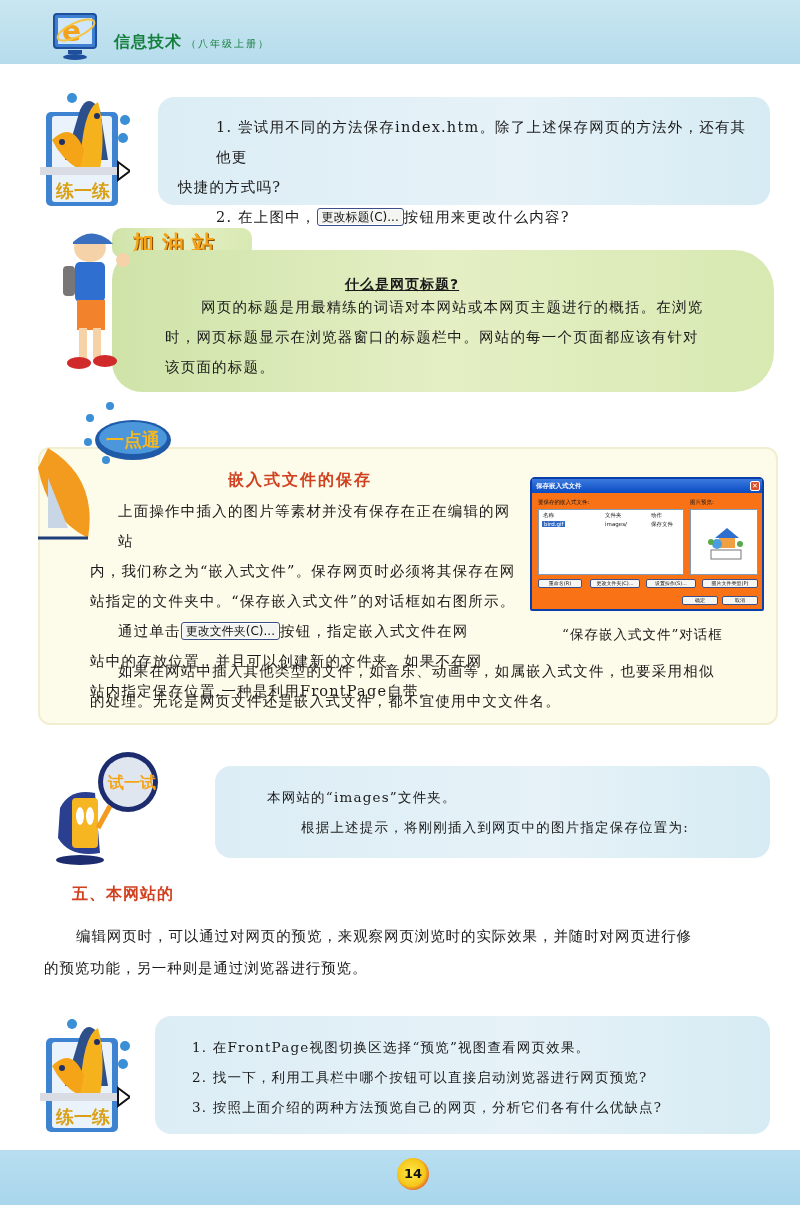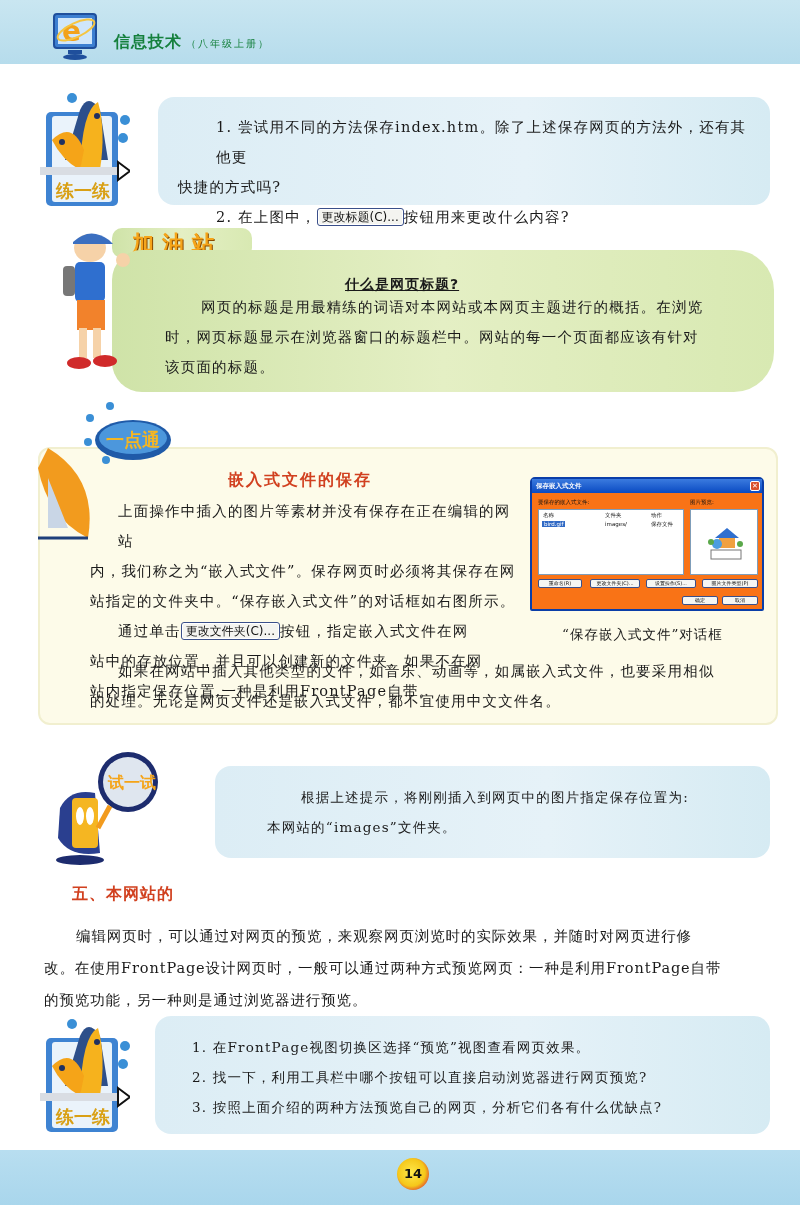--- a/index.html
+++ b/index.html
@@ -173,28 +173,27 @@
   <ellipse cx="30" cy="68" rx="4" ry="9" fill="#fff"></ellipse>
     <ellipse cx="40" cy="68" rx="4" ry="9" fill="#fff"></ellipse>
   <ellipse cx="30" cy="112" rx="24" ry="5" fill="#1d2c6e"></ellipse>
   <circle cx="78" cy="34" r="30" fill="#1d2c6e"></circle>
     <circle cx="78" cy="34" r="25" fill="#dfe6ef"></circle>
   <line x1="60" y1="58" x2="48" y2="80" stroke="#f29b1e" stroke-width="5"></line>
   <text x="58" y="40" font-size="16" font-weight="bold" fill="#f5a418" font-family="DejaVu Sans, sans-serif">试一试</text>
 </svg>
 <div class="panel panel-blue" style="left:215px;top:766px;width:555px;height:92px;"></div>
 <div class="para" style="left:267px;top:782px;width:500px;font-size:13.5px;">
+  <div>本网站的“images”文件夹。</div>
   <div style="padding-left:34px;">根据上述提示，将刚刚插入到网页中的图片指定保存位置为:</div>
-  <div>本网站的“images”文件夹。</div>
 </div>
 
 <div class="h-red" style="left:72px;top:884px;font-size:16px;letter-spacing:1px;">五、本网站的</div>
 <div class="para" style="left:38px;top:920px;width:745px;font-size:14.5px;line-height:32px;letter-spacing:0.9px;margin-left:6px;">
   <div style="padding-left:32px;">编辑网页时，可以通过对网页的预览，来观察网页浏览时的实际效果，并随时对网页进行修</div>
-  <div>改。在使用FrontPage设计网页时，一般可以通过两种方式预览网页：一种是利用FrontPage自带</div>
   <div>的预览功能，另一种则是通过浏览器进行预览。</div>
 </div>
 
 <svg style="position:absolute;left:40px;top:1012px;width:90px;height:128px;" viewBox="0 0 90 120">
   <circle cx="32" cy="8" r="5" fill="#3a8fd6"></circle>
     <circle cx="85" cy="30" r="5" fill="#3a8fd6"></circle>
     <circle cx="83" cy="48" r="5" fill="#3a8fd6"></circle>
   <rect x="6" y="22" width="72" height="94" rx="5" fill="#3e83d2"></rect>
   <rect x="12" y="26" width="60" height="86" rx="3" fill="#eaf3fb"></rect>
   <path d="M25 70 L40 20 Q48 2 60 20 L68 70 Z" fill="#2d4f8a"></path>

